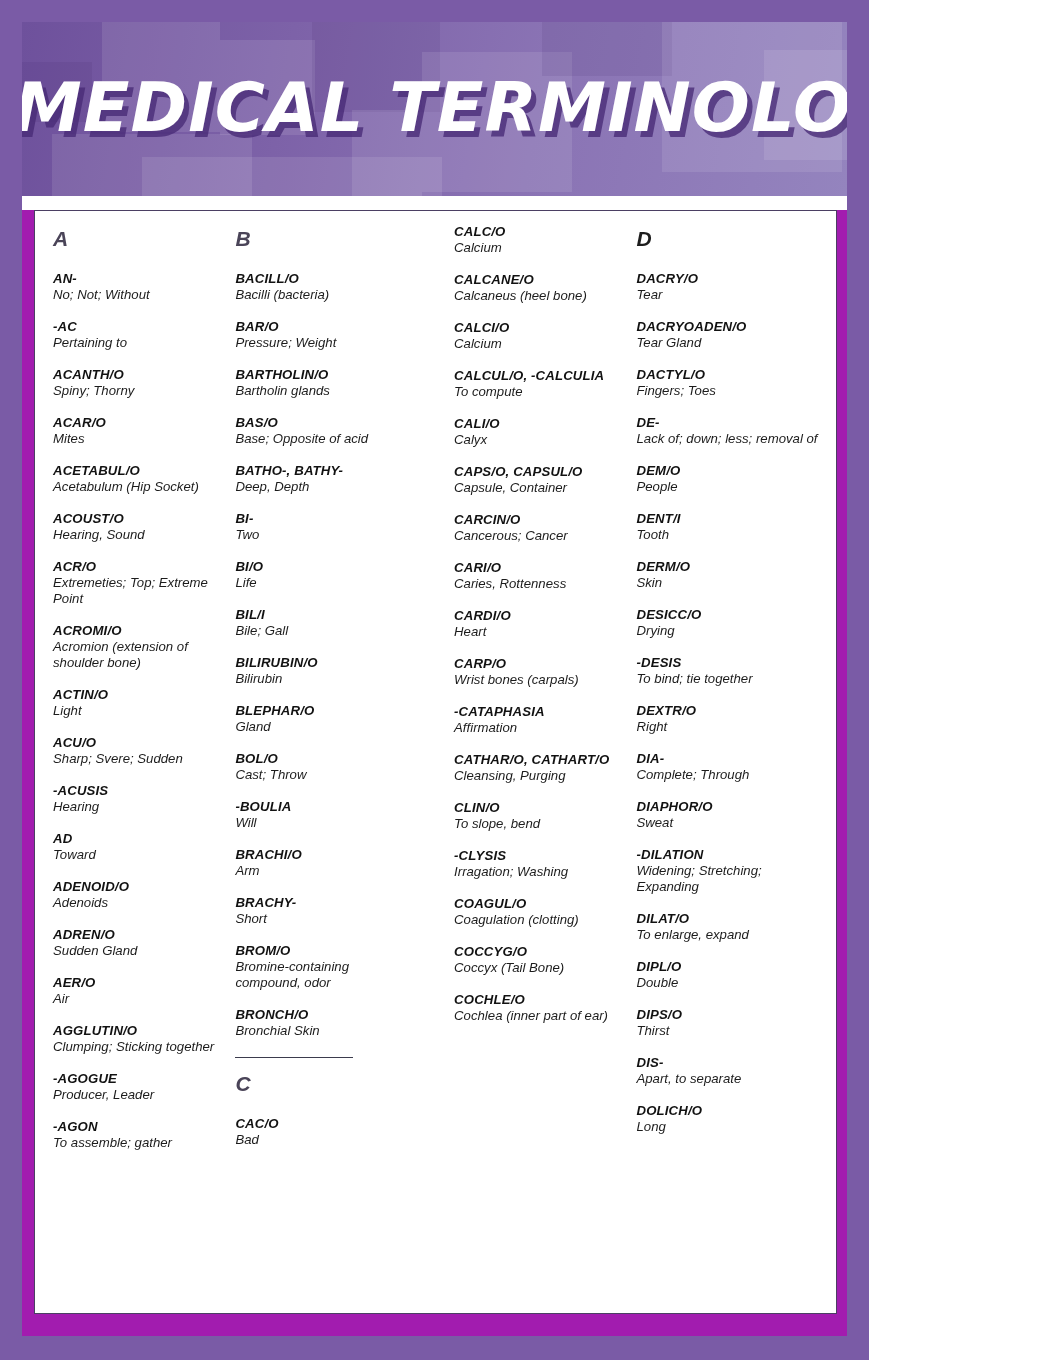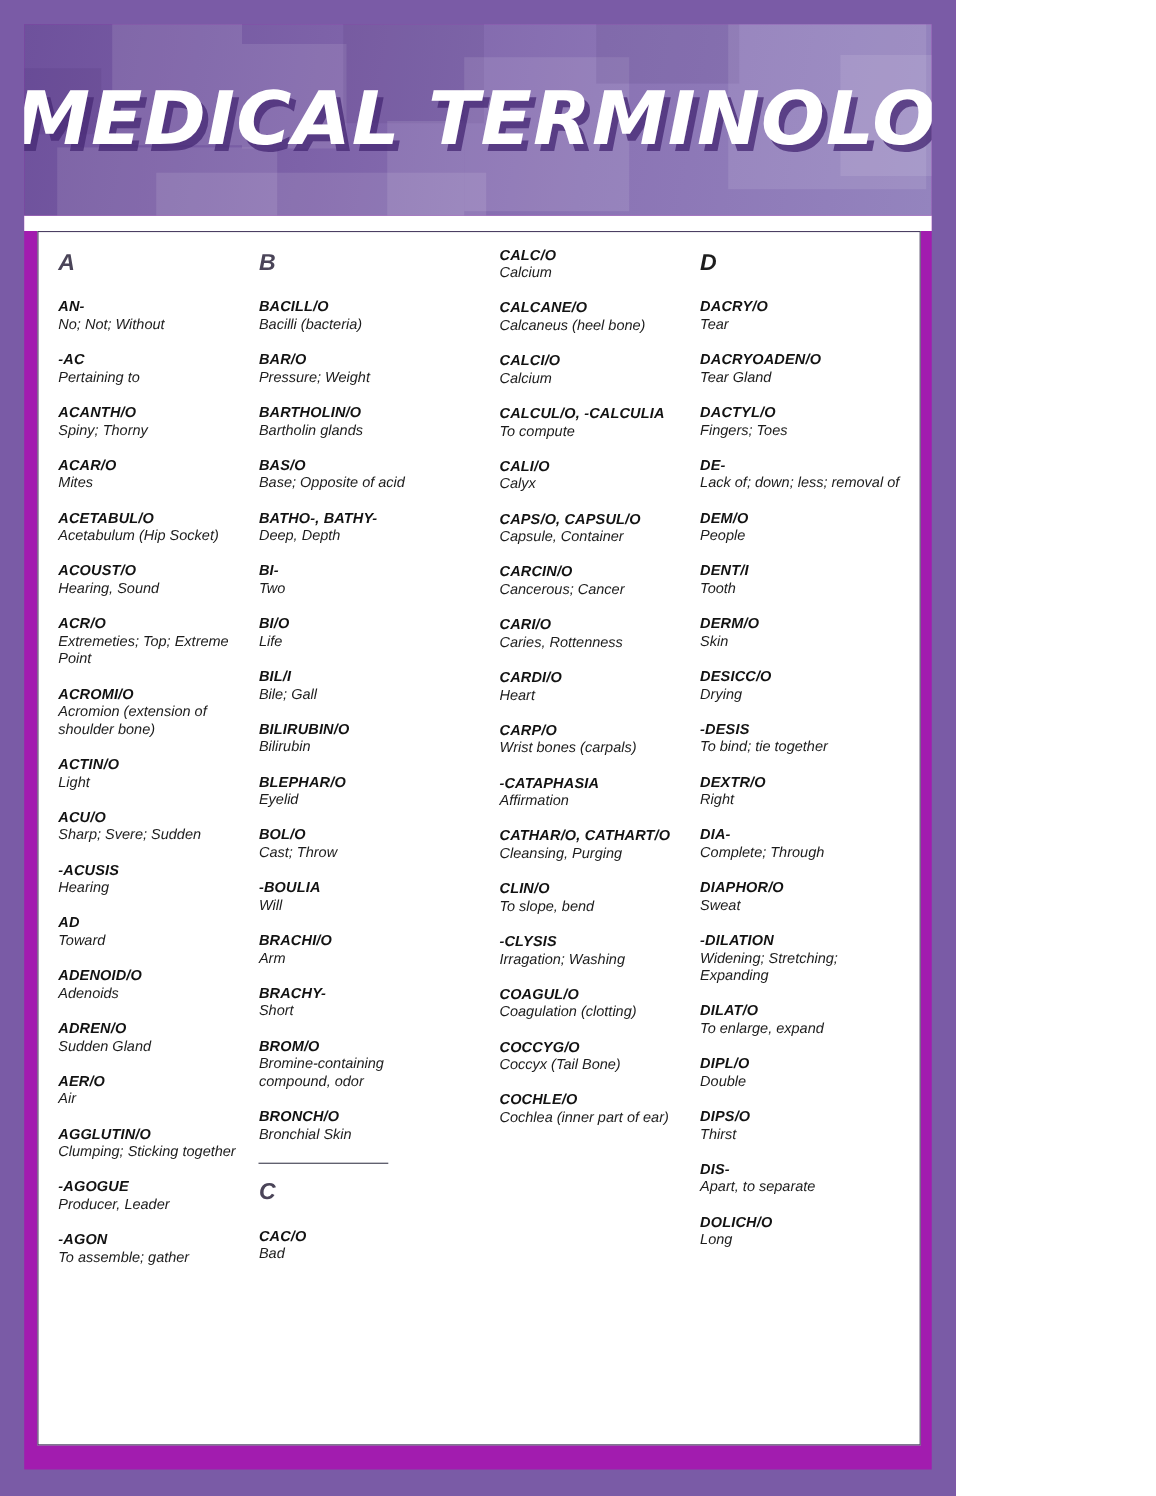--- a/index.html
+++ b/index.html
@@ -274,21 +274,21 @@
         <div class="entry">
           <div class="term">BIL/I</div>
           <div class="def">Bile; Gall</div>
         </div>
         <div class="entry">
           <div class="term">BILIRUBIN/O</div>
           <div class="def">Bilirubin</div>
         </div>
         <div class="entry">
           <div class="term">BLEPHAR/O</div>
-          <div class="def">Eyelid</div>
+          <div class="def">Gland</div>
         </div>
         <div class="entry">
           <div class="term">BOL/O</div>
           <div class="def">Cast; Throw</div>
         </div>
         <div class="entry">
           <div class="term">-BOULIA</div>
           <div class="def">Will</div>
         </div>
         <div class="entry">

